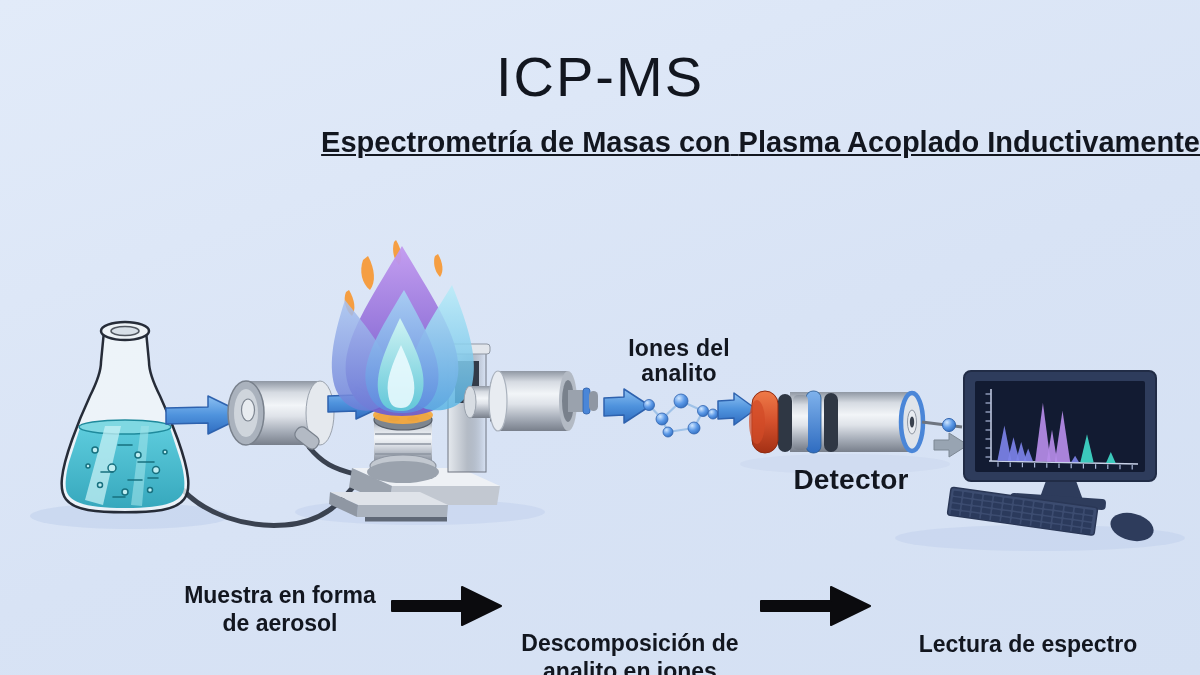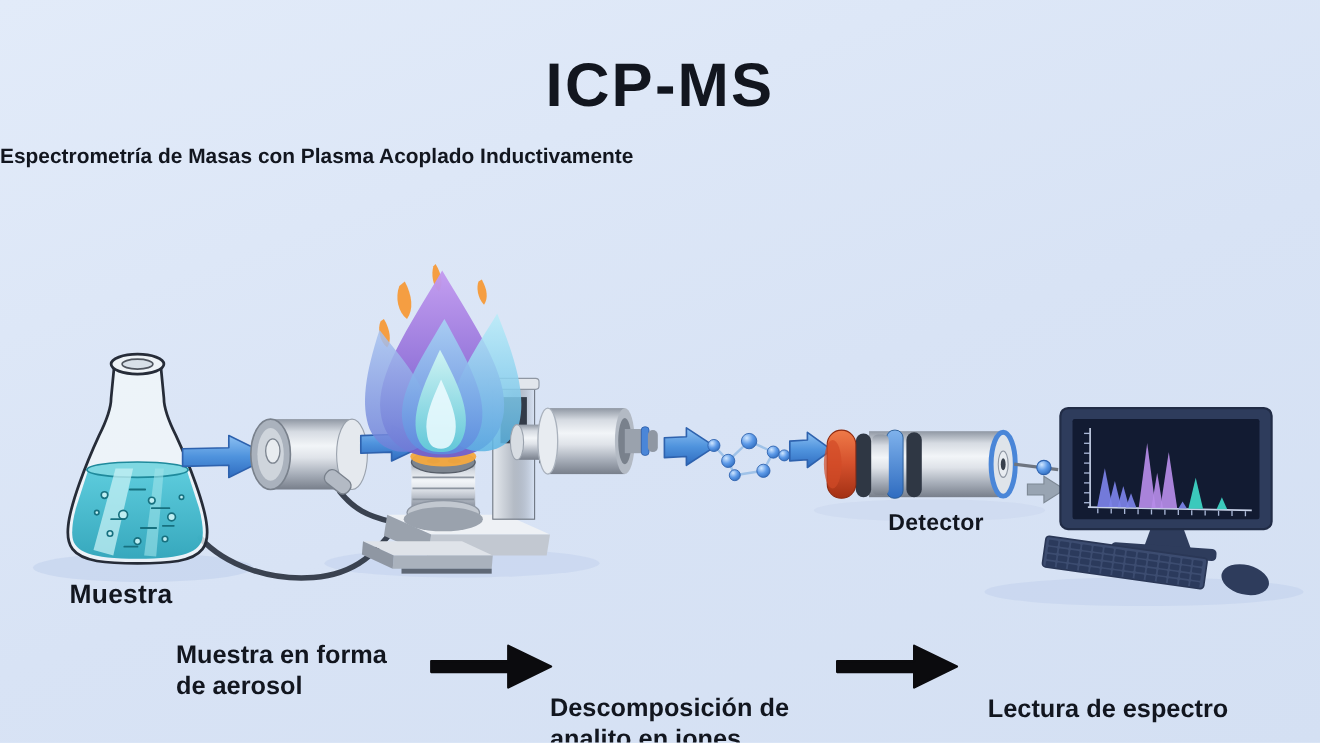--- a/index.html
+++ b/index.html
@@ -5,30 +5,30 @@
   :root{
     --bg:#dbe6f7; --text:#12161f; --flow-arrow:#0b0b0e;
   }
   html,body{margin:0;padding:0;}
   body{width:1200px;height:675px;overflow:hidden;background:var(--bg);
        font-family:"Liberation Sans","DejaVu Sans",sans-serif;}
   #canvas{position:relative;width:1200px;height:675px;
           background:linear-gradient(160deg,#e2ebf9 0%,#d8e3f5 55%,#d4e0f3 100%);}
   .abs{position:absolute;}
   #title{top:44px;left:0;width:1200px;text-align:center;
-         font-size:56px;font-weight:700;letter-spacing:2px;color:var(--text);}
-  #subtitle{top:124px;left:0;width:1200px;text-align:left;
-            font-size:19px;font-weight:700;line-height:37px;color:var(--text);}
+         font-size:56px;font-weight:400;letter-spacing:2px;color:var(--text);}
+  #subtitle{top:124px;left:0;width:1200px;text-align:right;
+            font-size:29px;font-weight:700;line-height:37px;color:var(--text);text-decoration:underline;}
   .lbl{font-size:23px;font-weight:700;color:var(--text);text-align:center;letter-spacing:.2px;}
   .lbl span{display:block;}
   #sample-label{left:10px;top:527px;width:200px;font-size:24px;}
   #nebulizer-label{left:153px;top:354px;width:204px;}
   #ions-label{left:589px;top:336px;width:180px;line-height:25px;}
-  #detector-label{left:751px;top:464px;width:200px;font-size:21px;}
-  .step{font-size:23px;font-weight:700;color:var(--text);line-height:28px;}
+  #detector-label{left:751px;top:464px;width:200px;font-size:28px;}
+  .step{font-size:23px;font-weight:700;color:var(--text);text-align:center;line-height:28px;}
   .step span{display:block;}
   #step1{left:160px;top:581px;width:240px;}
   #step2{left:500px;top:581px;width:260px;margin-top:48px;}
   #step3{left:898px;top:594px;width:260px;margin-top:36px;}
   #scene{top:0;left:0;}
   .flow-arrow{fill:var(--flow-arrow);stroke:var(--flow-arrow);stroke-width:2;stroke-linejoin:round;}
 </style>
 </head>
 <body>
 
@@ -370,21 +370,24 @@
       <polygon class="flow-arrow" points="0,15 70,15 70,1 109,20 70,39 70,25 0,25"></polygon>
     </g>
   </svg>
 
   <div id="title" class="abs">ICP-MS</div>
   <div id="subtitle" class="abs">
     <span>Espectrometría de Masas con</span>
     <span>Plasma Acoplado Inductivamente</span>
   </div>
 
-  <div id="sample-label" class="abs lbl">Muestra</div>
+  <div id="ions-label" class="abs lbl">
+    <span>Iones del</span>
+    <span>analito</span>
+  </div>
   <div id="detector-label" class="abs lbl">Detector</div>
 
   <div id="step1" class="abs step">
     <span>Muestra en forma</span>
     <span>de aerosol</span>
   </div>
   <div id="step2" class="abs step">
     <span>Descomposición de</span>
     <span>analito en iones</span>
   </div>

